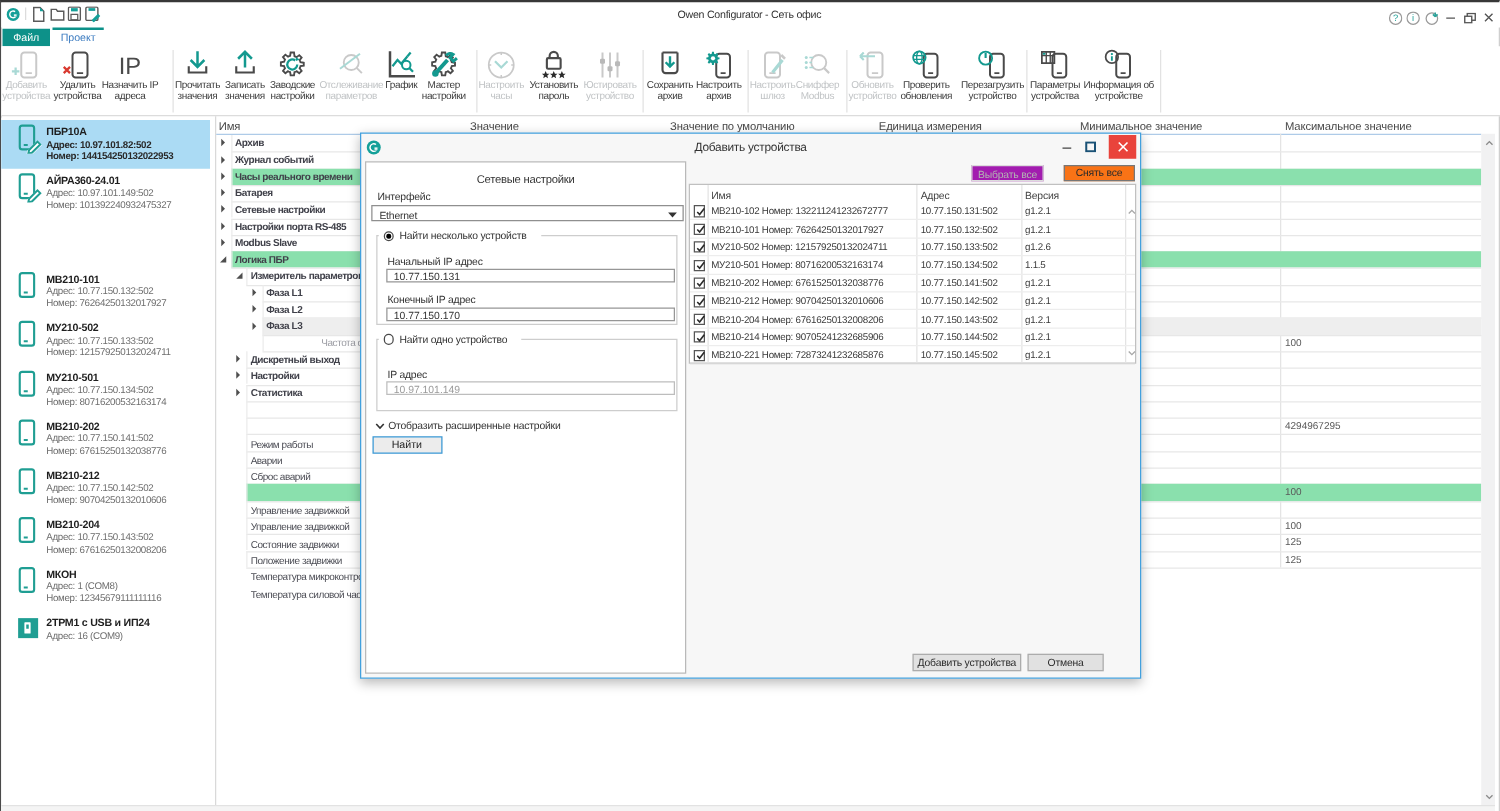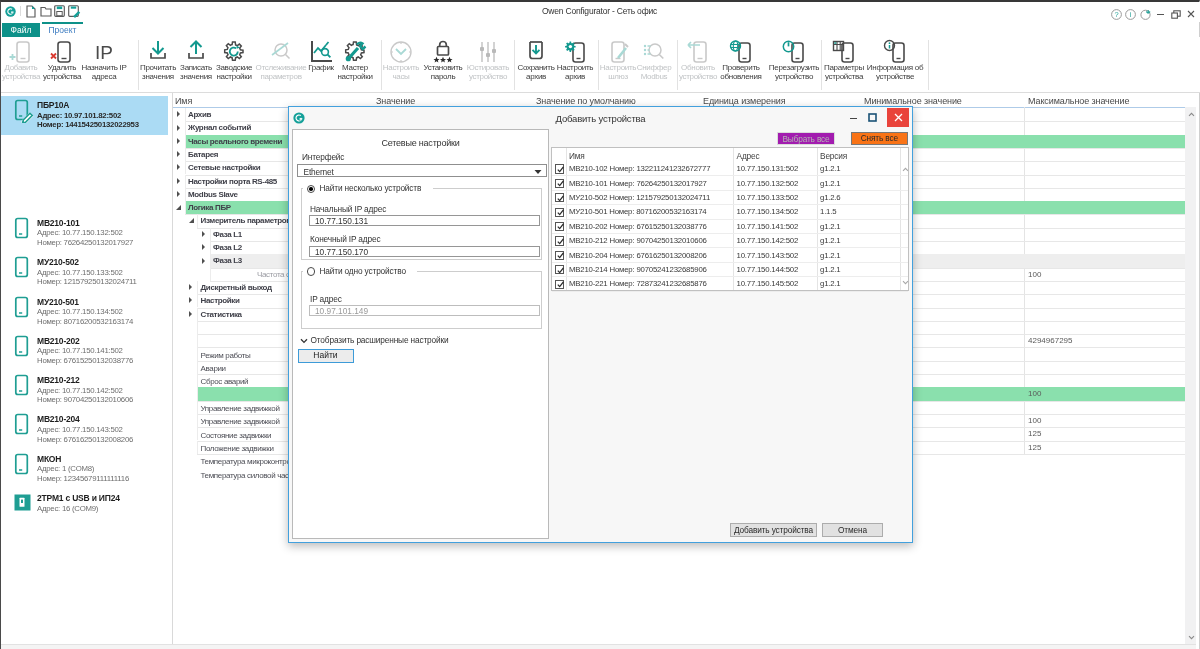--- a/index.html
+++ b/index.html
@@ -322,20 +322,31 @@
 <div class="sbitem sel" style="top:2.0px">
       <div class="sbicon"><svg width="24" height="24" viewBox="0 0 24 24">
           <rect x="1.8" y="1.5" width="11.5" height="19" rx="2" fill="none" stroke="#1f9e93" stroke-width="1.7"></rect>
           <path d="M5 17h3.2" stroke="#1f9e93" stroke-width="1.5"></path>
           <path d="M7.8 21.5l8.2-8.2 3.6 3.6-8.2 8.2-4.5.9z" fill="#fff"></path>
           <path d="M9.3 21l6.7-6.7 2.2 2.2-6.7 6.7-2.9.7z" fill="none" stroke="#1f9e93" stroke-width="1.6"></path>
         </svg></div>
       <div class="sbt">ПБР10А</div>
       <div class="sba">Адрес: 10.97.101.82:502</div>
       <div class="sbn">Номер: 144154250132022953</div>
+    </div>
+<div class="sbitem" style="top:41.3px">
+      <div class="sbicon"><svg width="24" height="24" viewBox="0 0 24 24">
+          <rect x="1.8" y="1.5" width="11.5" height="19" rx="2" fill="none" stroke="#1f9e93" stroke-width="1.7"></rect>
+          <path d="M5 17h3.2" stroke="#1f9e93" stroke-width="1.5"></path>
+          <path d="M7.8 21.5l8.2-8.2 3.6 3.6-8.2 8.2-4.5.9z" fill="#fff"></path>
+          <path d="M9.3 21l6.7-6.7 2.2 2.2-6.7 6.7-2.9.7z" fill="none" stroke="#1f9e93" stroke-width="1.6"></path>
+        </svg></div>
+      <div class="sbt">АЙРА360-24.01</div>
+      <div class="sba">Адрес: 10.97.101.149:502</div>
+      <div class="sbn">Номер: 101392240932475327</div>
     </div>
 <div class="sbitem" style="top:119.9px">
       <div class="sbicon"><svg width="24" height="24" viewBox="0 0 24 24">
           <rect x="1.8" y="1.5" width="11.5" height="19" rx="2" fill="none" stroke="#1f9e93" stroke-width="1.7"></rect>
           <path d="M5 17h3.2" stroke="#1f9e93" stroke-width="1.5"></path>
         </svg></div>
       <div class="sbt">МВ210-101</div>
       <div class="sba">Адрес: 10.77.150.132:502</div>
       <div class="sbn">Номер: 76264250132017927</div>
     </div>

